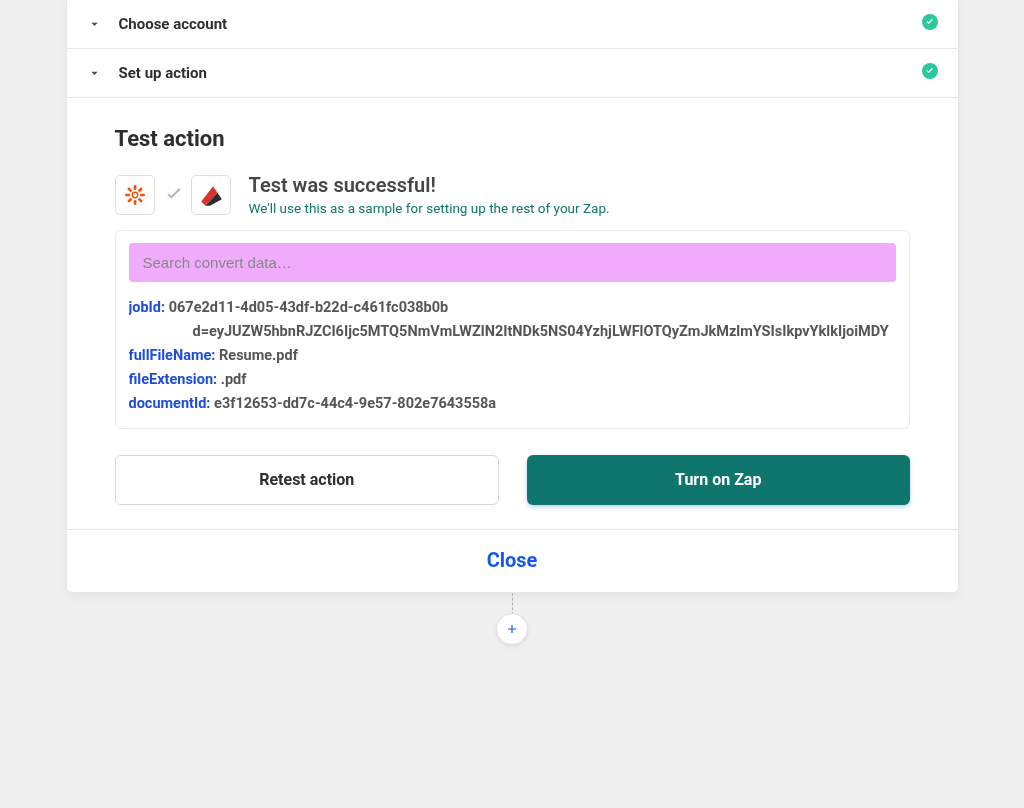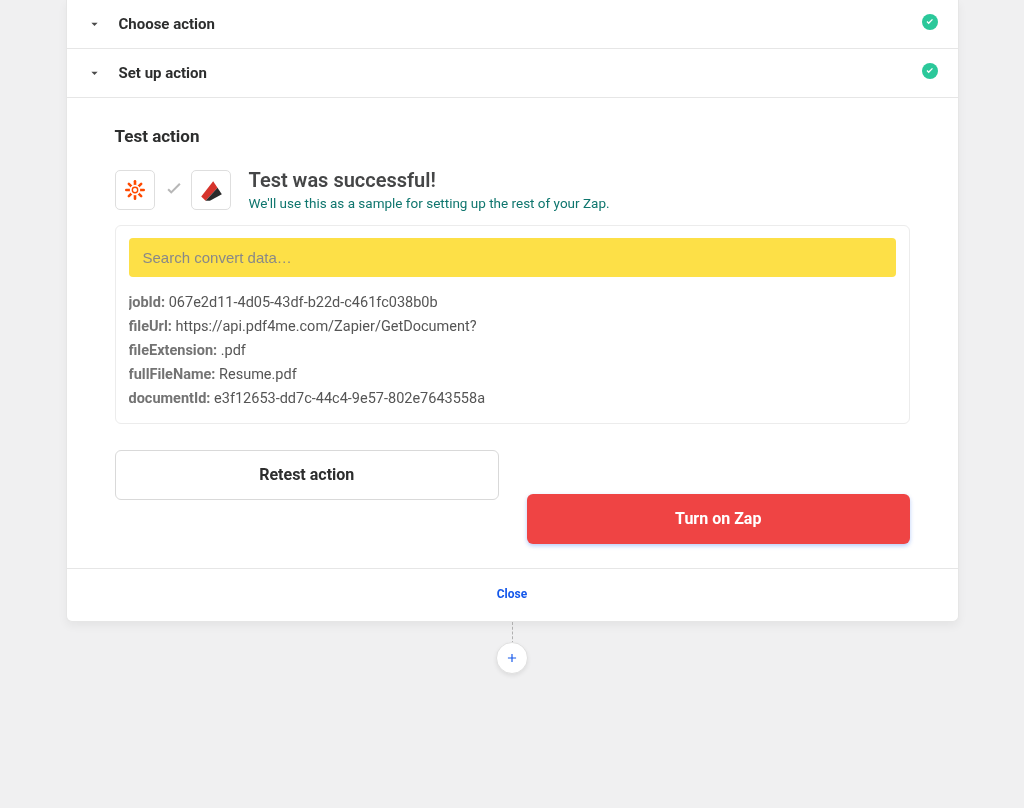--- a/index.html
+++ b/index.html
@@ -45,21 +45,21 @@
   }
   .chev svg { display: block; }
   .check-circle {
     width: 16px; height: 16px;
     fill: #2bc89a;
   }
   .body {
     padding: 28px 48px 24px 48px;
   }
   .title {
-    font-size: 17px;
+    font-size: 22px;
     font-weight: 700;
     color: #2d2e2e;
     margin-bottom: 22px;
   }
   .success-row {
     display: flex;
     align-items: center;
     margin-bottom: 14px;
   }
   .icon-pair {
@@ -110,41 +110,41 @@
 
   .data-card {
     border: 1px solid #ececec;
     border-radius: 6px;
     padding: 12px 13px 4px 13px;
     background: #fff;
   }
   .search {
     width: 100%;
     box-sizing: border-box;
-    background: #fde047;
+    background: #f0abfc;
     border: none;
     border-radius: 4px;
     padding: 11px 14px;
     font-size: 15px;
     color: #666;
     outline: none;
     margin-bottom: 14px;
   }
   .search::placeholder { color: #888; }
 
   .kv {
     font-size: 14.5px;
     line-height: 1.65;
     color: #555;
     white-space: nowrap;
     overflow-x: auto;
     padding-bottom: 8px;
   }
-  .kv .row .k { font-weight: 700; color: #737373; }
-  .kv .row .v { font-weight: 400; }
+  .kv .row .k { font-weight: 700; color: #1d4ed8; }
+  .kv .row .v { font-weight: 700; }
   .kv .wrap { padding-left: 64px; }
 
   .kv::-webkit-scrollbar {
     height: 14px;
   }
   .kv::-webkit-scrollbar-track {
     background: #ececec;
     border-radius: 2px;
   }
   .kv::-webkit-scrollbar-thumb {
@@ -174,32 +174,31 @@
     align-items: center;
     justify-content: center;
     box-sizing: border-box;
   }
   .btn.outline {
     background: #fff;
     color: #2d2e2e;
     border: 1px solid #d9d9d9;
   }
   .btn.primary {
-    background: #ef4444;
+    background: #0f766e;
     color: #fff;
     border: none;
     box-shadow: 0 2px 4px rgba(21,88,234,0.3);
-    margin-top: 44px;
   }
 
   .close-row {
     border-top: 1px solid #e6e6e6;
     padding: 18px 0 20px 0;
     text-align: center;
-    font-size: 12px;
+    font-size: 20px;
     font-weight: 700;
     color: #1558ea;
     cursor: pointer;
   }
 
   .plus-wrap {
     position: relative;
     height: 50px;
     text-align: center;
   }
@@ -227,21 +226,21 @@
 <body>
 
 <div class="card">
 
   <div class="section">
     <span class="chev">
       <svg width="15" height="15" viewBox="0 0 24 24">
           <path fill="#4a4a4a" d="M7 10l5 5 5-5z"></path>
         </svg>
     </span>
-    <span>Choose action</span>
+    <span>Choose account</span>
     <span class="check">
       <svg class="check-circle" viewBox="0 0 24 24">
           <circle cx="12" cy="12" r="12" fill="#2bc89a"></circle>
           <path fill="#fff" d="M10 15.2l-3.2-3.2 1.4-1.4 1.8 1.8 5-5 1.4 1.4z"></path>
         </svg>
     </span>
   </div>
 
   <div class="section">
     <span class="chev">
@@ -294,23 +293,23 @@
         <div class="s">We'll use this as a sample for setting up the rest of your Zap.</div>
       </div>
     </div>
 
 
     <div class="data-card">
       <input class="search" type="text" placeholder="Search convert data…" style="">
 
       <div class="kv">
         <div class="row"><span class="k">jobId:</span> <span class="v">067e2d11-4d05-43df-b22d-c461fc038b0b</span></div>
-        <div class="row"><span class="k">fileUrl:</span> <span class="v">https://api.pdf4me.com/Zapier/GetDocument?</span></div>
+        <div class="row wrap"><span class="v">d=eyJUZW5hbnRJZCI6Ijc5MTQ5NmVmLWZlN2ItNDk5NS04YzhjLWFlOTQyZmJkMzlmYSIsIkpvYklkIjoiMDY</span></div>
+        <div class="row"><span class="k">fullFileName:</span> <span class="v">Resume.pdf</span></div>
         <div class="row"><span class="k">fileExtension:</span> <span class="v">.pdf</span></div>
-        <div class="row"><span class="k">fullFileName:</span> <span class="v">Resume.pdf</span></div>
         <div class="row"><span class="k">documentId:</span> <span class="v">e3f12653-dd7c-44c4-9e57-802e7643558a</span></div>
       </div>
     </div>
 
     <div class="actions">
       <div class="btn outline">
         <span>Retest action</span>
       </div>
       <div class="btn primary">
         <span>Turn on Zap</span>

